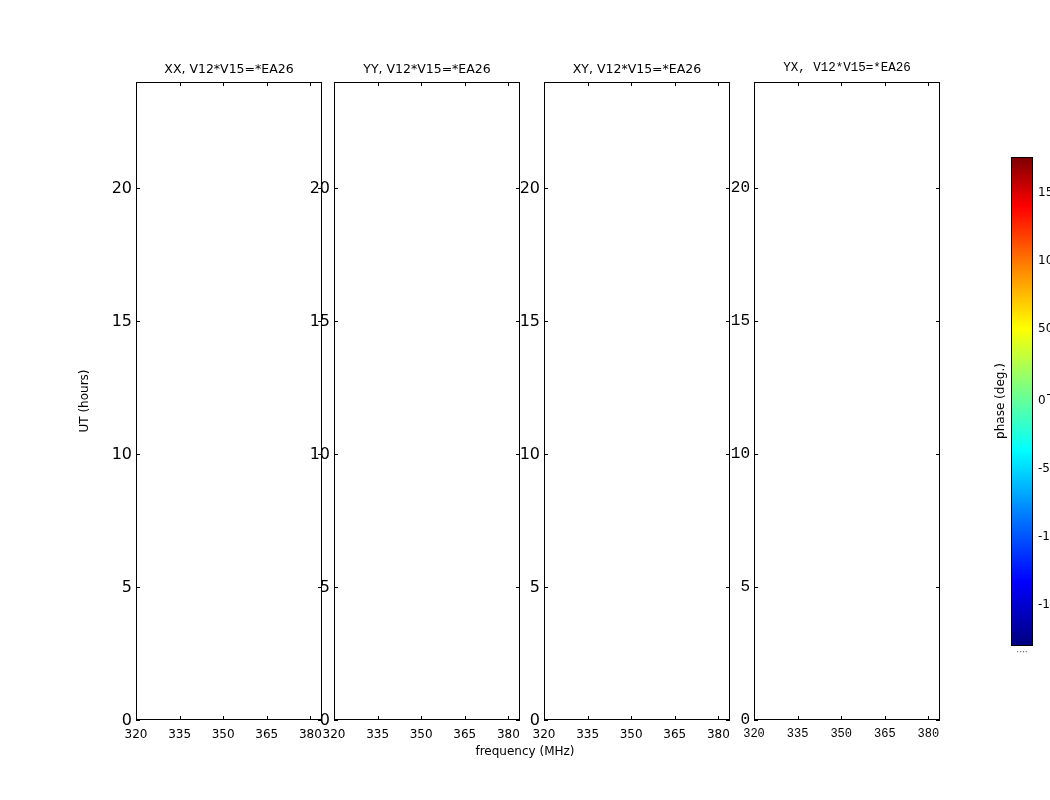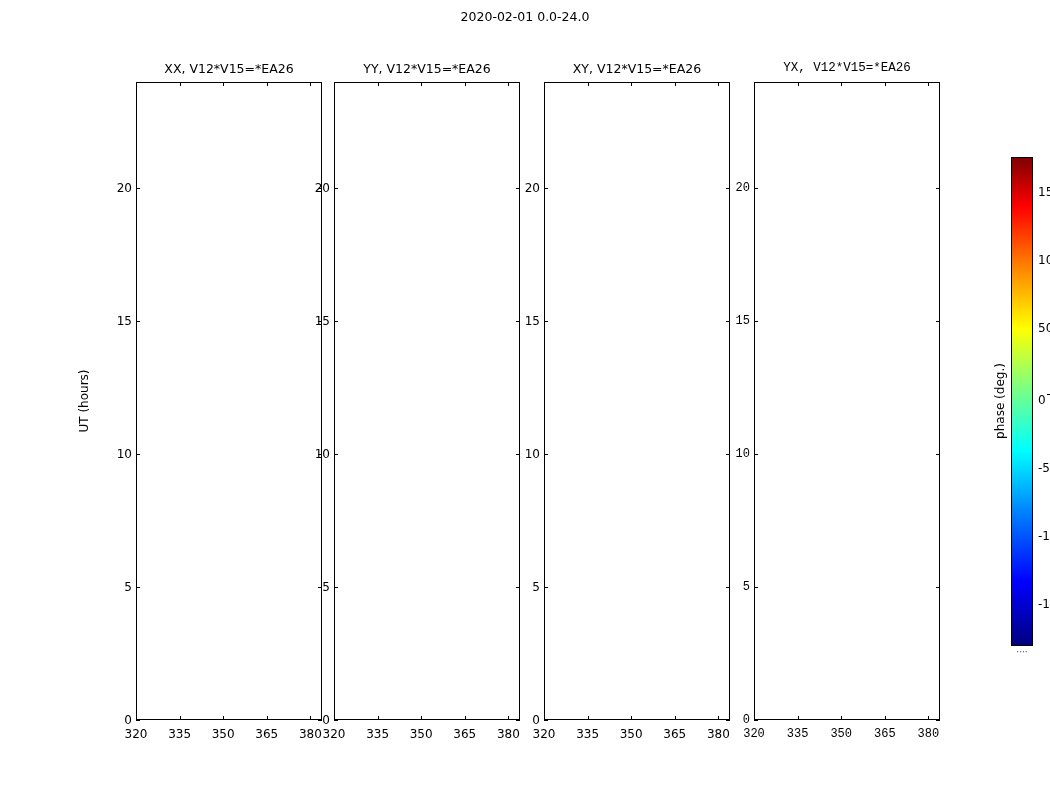--- a/index.html
+++ b/index.html
@@ -54,21 +54,21 @@
     text-align: center;
     font-size: 12.5px;
     white-space: nowrap;
   }
   
   .ytick {
     position: absolute;
     left: -34px;
     width: 30px;
     text-align: right;
-    font-size: 12px;
+    font-size: 16px;
     line-height: 12px;
     margin-top: -6px;
   }
   .ytick-mark {
     position: absolute;
     left: 0px;
     width: 4px;
     height: 1px;
     background: #000000;
   }
@@ -172,21 +172,20 @@
     font-size: 9px;
     color: #555555;
     line-height: 8px;
   }
 </style>
 </head>
 <body>
 
 <div id="figure">
 
-  <div class="suptitle">2020-02-01 0.0-24.0</div>
 
   <div class="panel" style="left:136px;">
     <div class="panel-title">XX, V12*V15=*EA26</div>
     <div class="axes-frame"></div>
     <div class="ytick" style="top:638px;">0</div>
     <div class="ytick-mark" style="top:638px;"></div>
     <div class="ytick-mark right" style="top:638px;"></div>
     <div class="ytick" style="top:505px;">5</div>
     <div class="ytick-mark" style="top:505px;"></div>
     <div class="ytick-mark right" style="top:505px;"></div>
@@ -315,20 +314,21 @@
     <div class="xtick-mark top" style="left:87.2px;"></div>
     <div class="xtick" style="left:130.8px;">365</div>
     <div class="xtick-mark" style="left:130.8px;"></div>
     <div class="xtick-mark top" style="left:130.8px;"></div>
     <div class="xtick" style="left:174.4px;">380</div>
     <div class="xtick-mark" style="left:174.4px;"></div>
     <div class="xtick-mark top" style="left:174.4px;"></div>
   </div>
 
   <div class="ylabel">UT (hours)</div>
+  <div class="xlabel">frequency (MHz)</div>
 
   <div id="colorbar-wrap">
     <div id="colorbar-gradient"></div>
     <div class="cbtick" style="top:35px;">150</div>
     <div class="cbtick" style="top:103px;">100</div>
     <div class="cbtick" style="top:171px;">50</div>
     <div class="cbtick" style="top:243px;">0<span class="cbtick-mark"></span></div>
     <div class="cbtick" style="top:311px;">-50</div>
     <div class="cbtick" style="top:379px;">-100</div>
     <div class="cbtick" style="top:447px;">-150</div>

